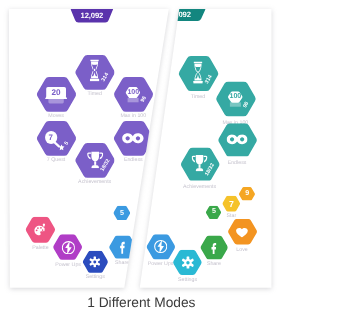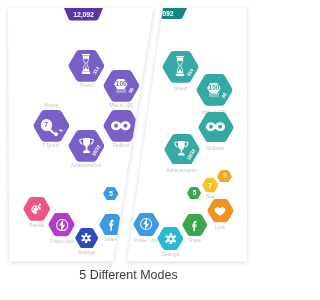--- a/index.html
+++ b/index.html
@@ -192,20 +192,31 @@
                 <rect x="30" y="13" width="40" height="11" rx="1"></rect>
                 <rect x="44" y="43" width="12" height="10"></rect>
                 <path d="M33 53h6c0 9-11 13-14 24h50c-3-11-14-15-14-24h6c0 6 15 14 15 30v3H18v-3c0-16 15-24 15-30z"></path>
                 <path d="M50 58c2 11 11 17 15 22H35c4-5 13-11 15-22z"></path>
                 <rect x="8" y="88" width="84" height="12" rx="1.5"></rect>
               </svg>
             </div>
           </div>
           <div class="lbl" style="left:46.099999999999994px;top:82.8px;width:80px;font-size:4.8px;">Timed</div>
           <div class="bdg" style="left:97.13999999999999px;top:71.49664px;font-size:4.8px;line-height:1;transform:translate(-50%,-50%) rotate(-60deg);">314</div>
+          <div class="hexwrap" style="left:32.6px;top:69.976px;width:36.8px;height:31.647999999999996px;">
+            <svg class="hexshape" width="36.8" height="31.647999999999996" viewBox="0 0 36.8 31.647999999999996">
+              <path d="M8.05 1.97 Q9.20 0.00 11.48 0.00L25.32 0.00 Q27.60 0.00 28.75 1.97L35.65 13.85 Q36.80 15.82 35.65 17.80L28.75 29.68 Q27.60 31.65 25.32 31.65L11.48 31.65 Q9.20 31.65 8.05 29.68L1.15 17.80 Q0.00 15.82 1.15 13.85Z" fill="#7b5fc8"></path>
+            </svg>
+            <div class="ico" style="left:9.751999999999999px;top:9.389888px;width:17.296px;height:10.3776px;">
+              <div style="position:absolute;left:9%;right:9%;top:10.273824px;height:4.358592px;background:rgba(255,255,255,.34);border-radius:0 0 1.2px 1.2px;"></div>
+              <div style="position:absolute;left:0;top:0;right:0;height:8.30208px;background:#fff;border-radius:1.6px 1.6px 0 0;"></div>
+              <div style="position:absolute;left:-9%;width:118%;top:7.886976px;height:2.6981759999999997px;background:#fff;clip-path:polygon(8% 0%,92% 0%,100% 100%,0% 100%);"></div>
+              <div style="position:absolute;left:0;top:0;right:0;height:8.30208px;display:flex;align-items:center;justify-content:center;color:#7b5fc8;font-weight:bold;font-size:7.471871999999999px;line-height:1;">20</div>
+            </div>
+          </div>
           <div class="lbl" style="left:11px;top:102.8px;width:80px;font-size:4.8px;">Moves</div>
           <div class="hexwrap" style="left:102.80000000000001px;top:69.976px;width:36.8px;height:31.647999999999996px;">
             <svg class="hexshape" width="36.8" height="31.647999999999996" viewBox="0 0 36.8 31.647999999999996">
               <path d="M8.05 1.97 Q9.20 0.00 11.48 0.00L25.32 0.00 Q27.60 0.00 28.75 1.97L35.65 13.85 Q36.80 15.82 35.65 17.80L28.75 29.68 Q27.60 31.65 25.32 31.65L11.48 31.65 Q9.20 31.65 8.05 29.68L1.15 17.80 Q0.00 15.82 1.15 13.85Z" fill="#7b5fc8"></path>
             </svg>
             <div class="ico" style="left:11.591999999999999px;top:9.097696px;width:13.616px;height:10.34816px;">
               <div style="position:absolute;left:12%;right:12%;top:9.830752px;height:4.3462271999999995px;background:rgba(255,255,255,.34);"></div>
               <svg class="hexshape" width="13.616" height="10.34816" viewBox="0 0 13.616 10.34816">
                 <path d="M2.85 0.84 Q3.40 0.00 4.40 0.00L9.21 0.00 Q10.21 0.00 10.76 0.84L13.07 4.34 Q13.62 5.17 13.07 6.01L10.76 9.51 Q10.21 10.35 9.21 10.35L4.40 10.35 Q3.40 10.35 2.85 9.51L0.55 6.01 Q0.00 5.17 0.55 4.34Z" fill="#ffffff"></path>
               </svg>
@@ -312,14 +323,14 @@
             <div class="ico" style="left:8.25px;top:4.715px;width:8.5px;height:12.07px;--hole:#3b9ae1">
               <svg class="ico" style="left:0;top:0;width:100%;height:100%;" viewBox="0 0 100 100" preserveAspectRatio="none" fill="#fff">
                 <path d="M62 33h13V15H60c-13 0-21 8-21 20v10H26v19h13v42h19V64h14l2-19H58v-7c0-3 1-5 4-5z"></path>
               </svg>
             </div>
           </div>
           <div class="lbl" style="left:71px;top:237px;width:80px;font-size:4.8px;">Share</div>
         </div>
       </div>
     </div>
-  <div class="caption">5 Different Modes</div>
+  <div class="caption">1 Different Modes</div>
 </div>
 
 </body></html>

